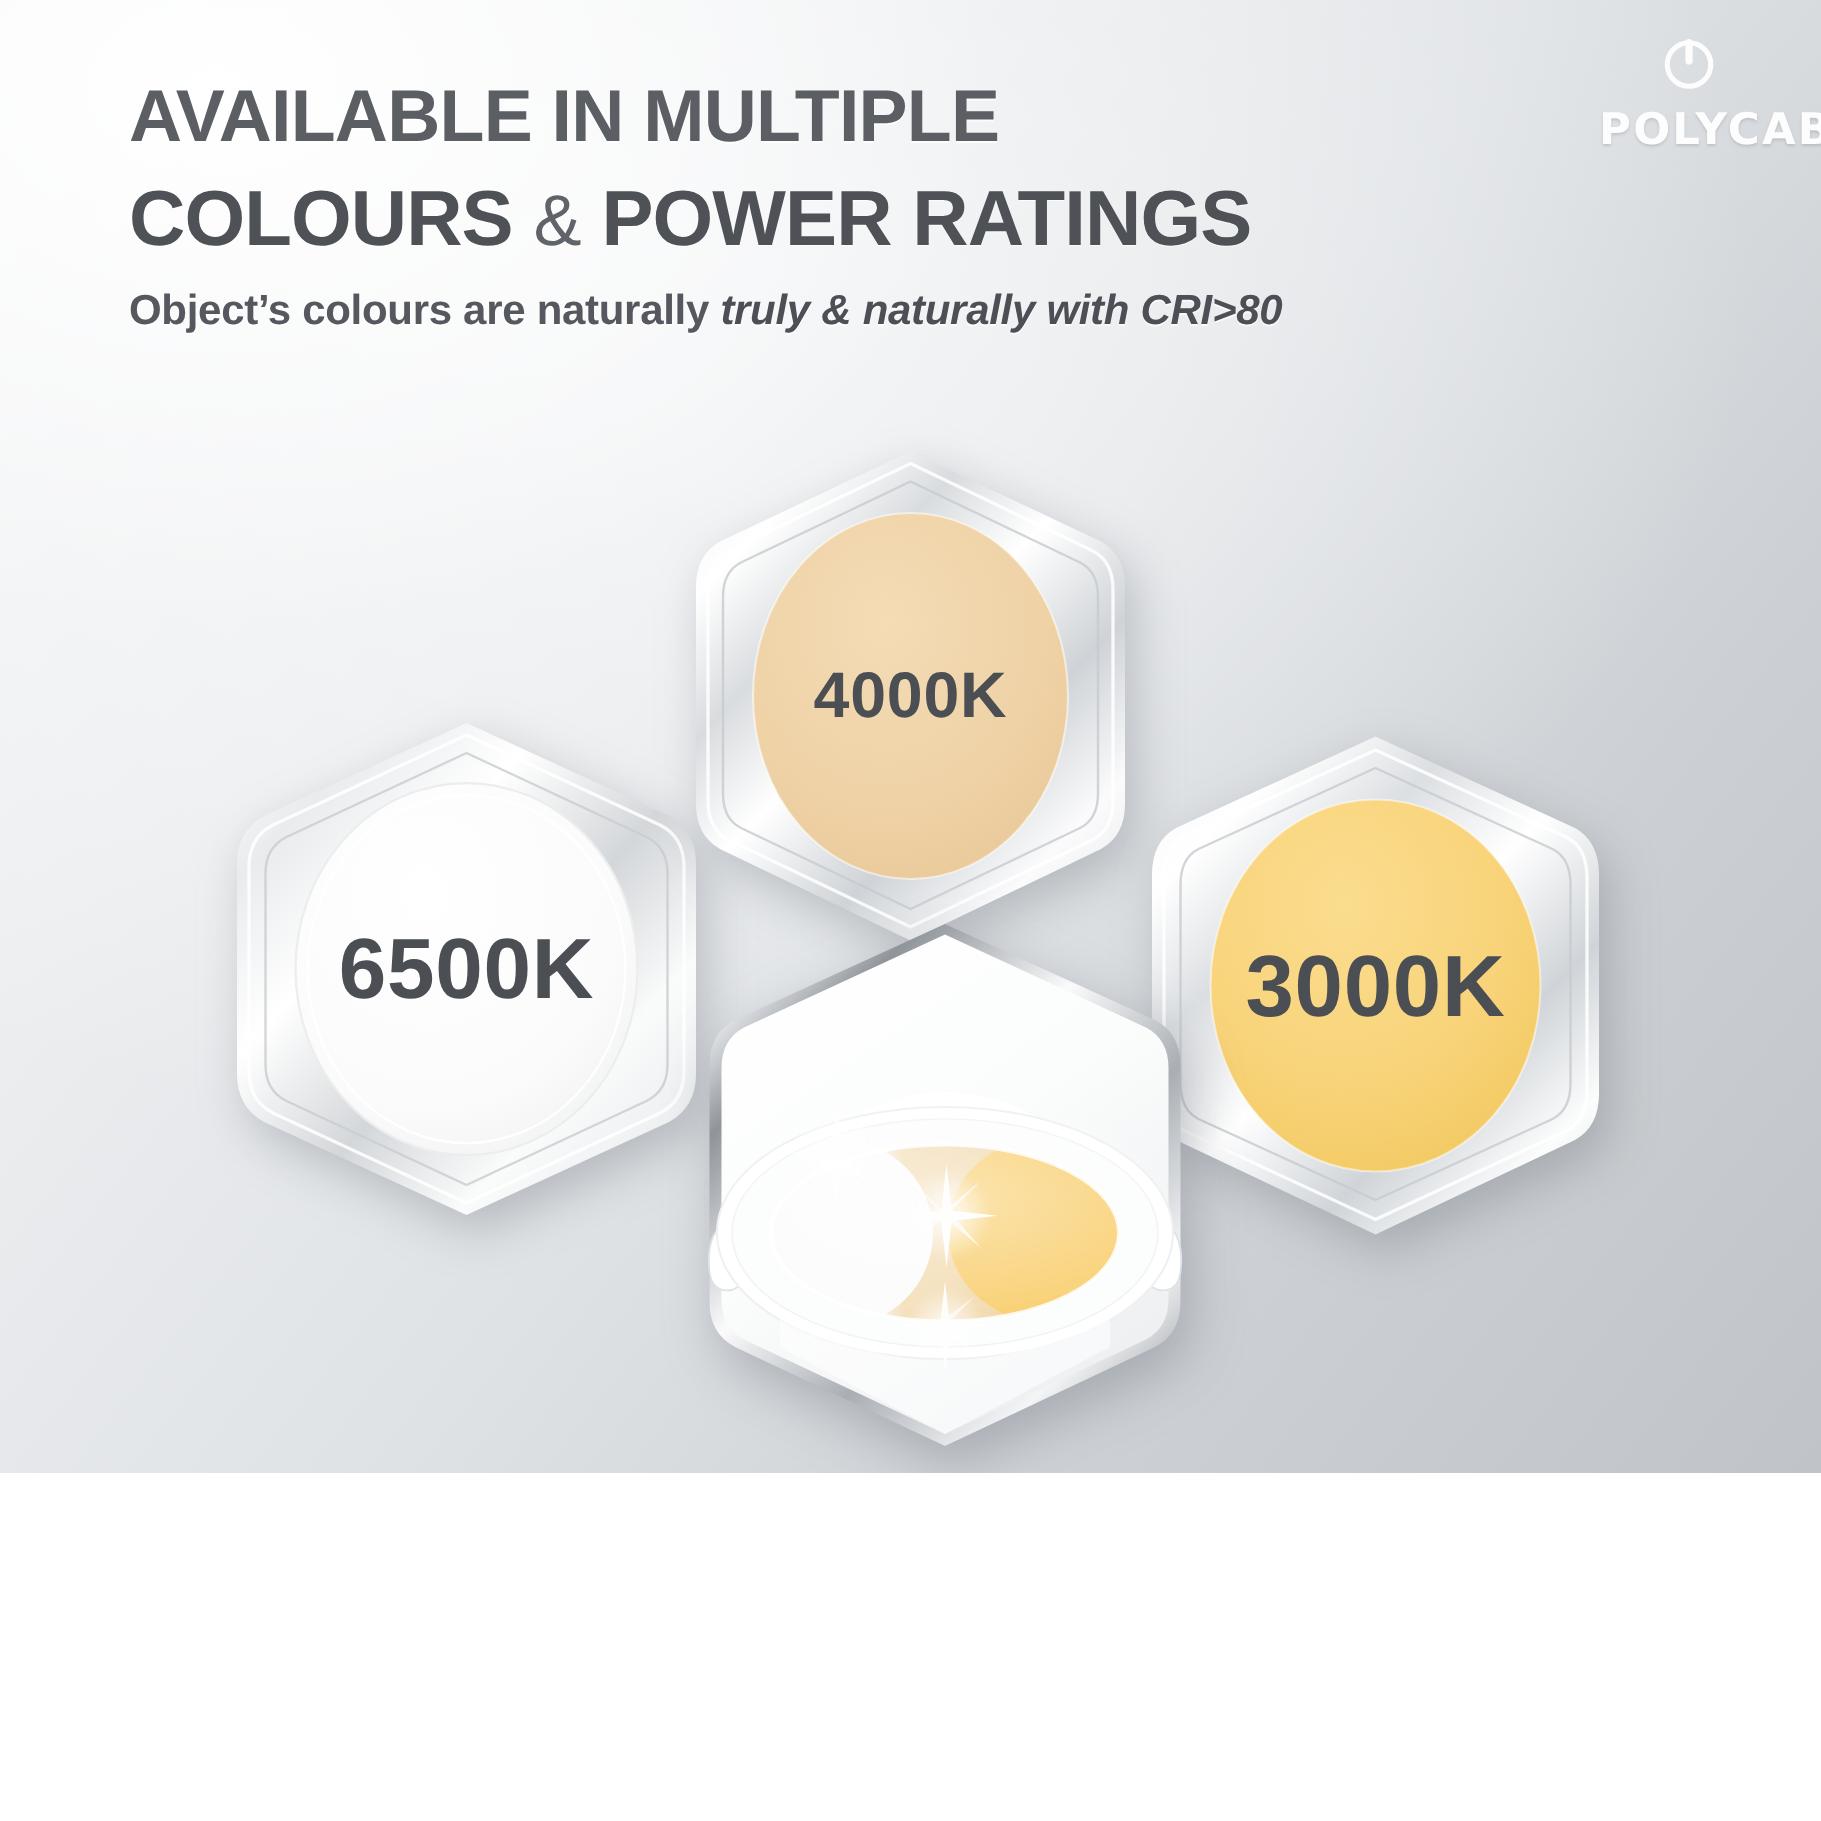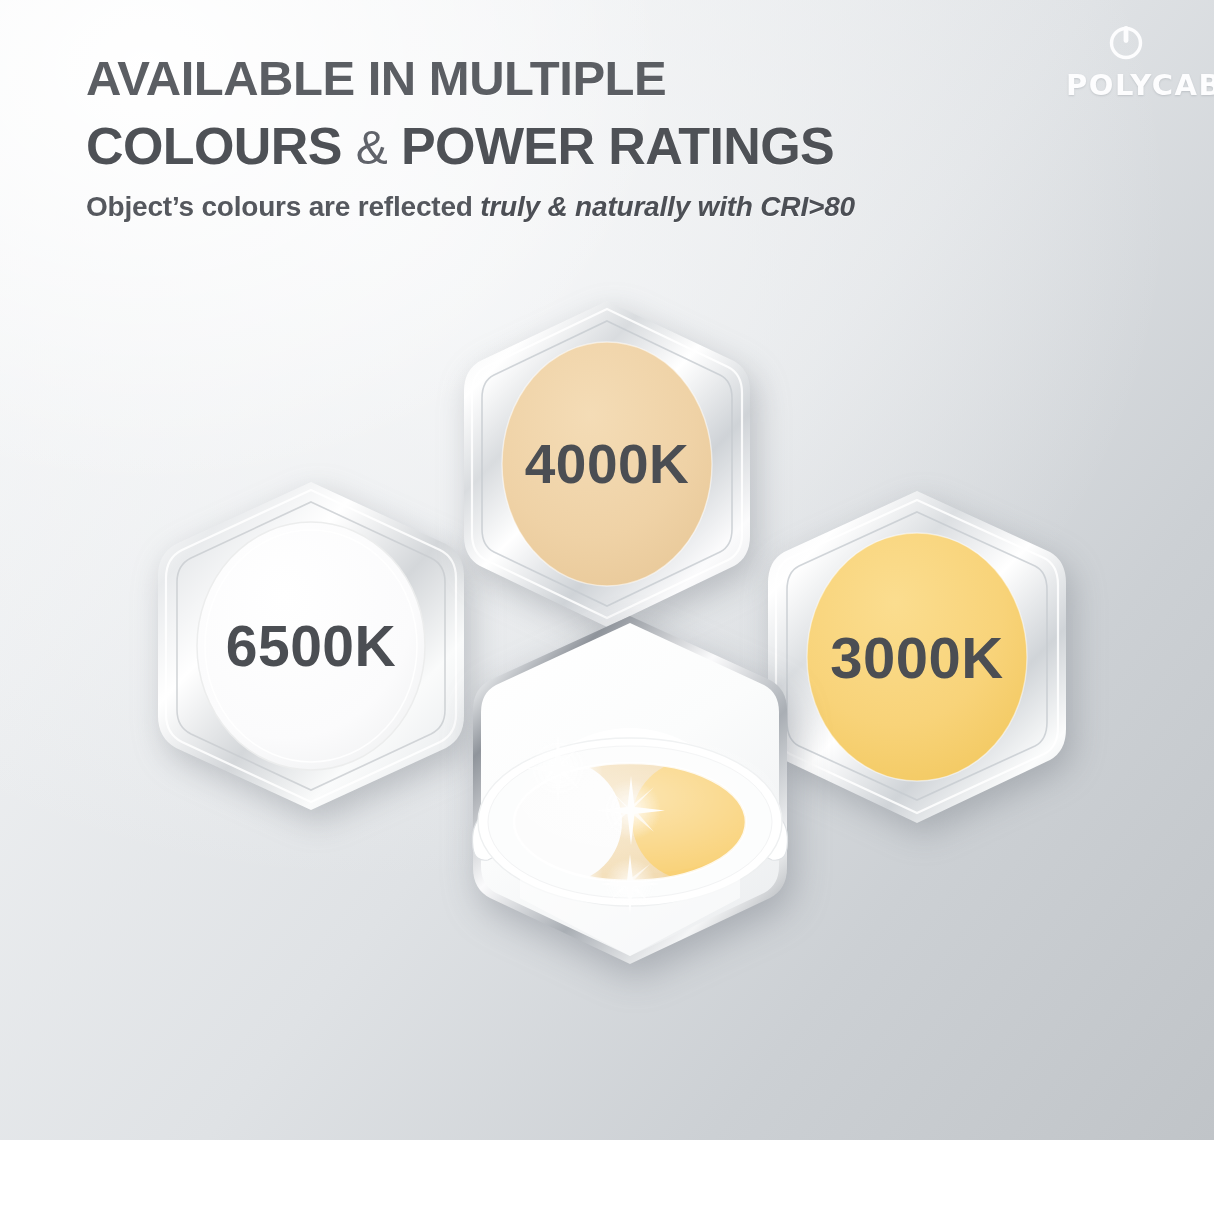--- a/index.html
+++ b/index.html
@@ -3,21 +3,21 @@
 <meta charset="utf-8">
 <style>
   * { margin:0; padding:0; box-sizing:border-box; }
   html,body { width:1214px; height:1214px; overflow:hidden; }
   body{
     font-family:"Liberation Sans", sans-serif;
     background:#ffffff;
   }
   #stage{
     position:relative;
-    width:1214px; height:1140px;
+    width:1214px; height:982px;
     overflow:hidden;
     background:
       radial-gradient(ellipse 70% 60% at 12% 6%, rgba(255,255,255,0.98) 0%, rgba(255,255,255,0.0) 62%),
       radial-gradient(ellipse 95% 85% at 30% 18%, #f7f8f9 0%, rgba(247,248,249,0) 70%),
       linear-gradient(128deg, #f6f7f8 0%, #eceef0 26%, #dfe2e5 52%, #ccd0d4 76%, #c0c4c8 100%);
   }
 
   
   #header{ position:absolute; left:86px; top:52px; width:960px; }
   .h-line1{
@@ -57,21 +57,21 @@
   }
   .hex svg{ display:block; }
 
   .kelvin-label{
     position:absolute; left:0; top:0; width:100%; height:100%;
     display:flex; align-items:center; justify-content:center;
     font-weight:800; color:#4b4e53; letter-spacing:0.5px;
     pointer-events:none;
   }
   #tile-6500 .kelvin-label{ font-size:57px; }
-  #tile-4000 .kelvin-label{ font-size:55px; }
+  #tile-4000 .kelvin-label{ font-size:43px; }
   #tile-3000 .kelvin-label{ font-size:58px; }
 
   #tile-6500{ left:146px; top:476px; width:330px; height:340px;text-decoration:underline; }
   #tile-4000{ left:454px; top:296px; width:306px; height:336px; }
   #tile-3000{ left:756px; top:486px; width:322px; height:342px; }
   #tile-center{ left:440px; top:608px; width:380px; height:390px;
     filter:drop-shadow(6px 14px 18px rgba(95,101,110,0.36)); }
 
   
   #watt-box{
@@ -96,21 +96,21 @@
   }
 </style>
 </head>
 <body>
 
 <div id="stage">
 
   <div id="header">
     <div class="h-line1">AVAILABLE IN MULTIPLE</div>
     <div class="h-line2"><span>COLOURS</span> <span class="h-amp">&amp;</span> <span>POWER RATINGS</span></div>
-    <div class="sub"><span>Object’s colours are reflected </span><b>truly &amp; naturally with CRI&gt;80</b></div>
+    <div class="sub"><span>Object’s colours are naturally </span><b>truly &amp; naturally with CRI&gt;80</b></div>
   </div>
 
   <div id="logo">
     <span class="pwr">
       <svg width="40" height="40" viewBox="0 0 40 40">
         <circle cx="20" cy="21" r="14.5" fill="none" stroke="#fdfdfe" stroke-width="3.4"></circle>
         <rect x="17.6" y="4" width="4.8" height="17" rx="2.4" fill="#fdfdfe"></rect>
         <rect x="14.4" y="2.2" width="11.2" height="5.2" fill="#d3d6da" opacity="0"></rect>
       </svg>
     </span>

